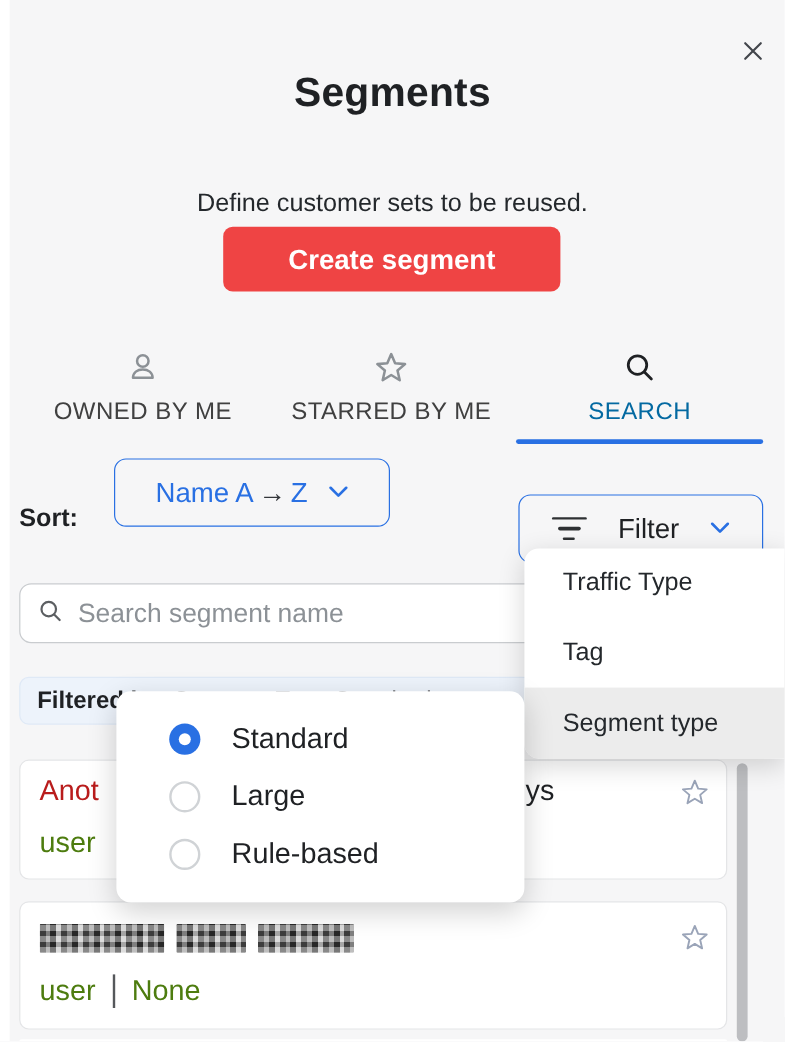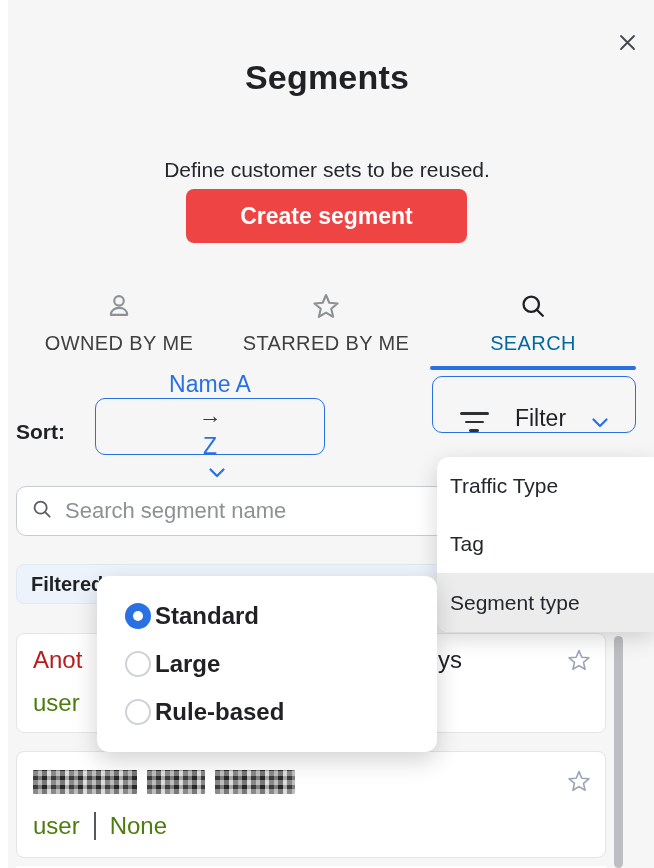--- a/index.html
+++ b/index.html
@@ -15,25 +15,25 @@
 
   
   .tab{position:absolute;top:292px;width:206px;text-align:center;cursor:pointer;}
   .tab .tab-icon{display:flex;justify-content:center;height:30px;}
   .tab .tab-label{margin-top:10px;font-size:20px;letter-spacing:.4px;color:#404040;}
   .tab.active .tab-label{color:#0369a1;}
   .tab-underline{position:absolute;left:430px;top:366px;width:206px;height:3.5px;background:#2970e3;border-radius:2px;}
 
   
   .sort-label{position:absolute;left:16px;top:420px;font-size:21px;font-weight:700;color:#1f2124;}
-  .sort-select{position:absolute;left:95px;top:398px;width:230px;height:57px;border:1.5px solid #2970e3;border-radius:10px;background:transparent;display:flex;align-items:center;justify-content:center;gap:4px;cursor:pointer;box-sizing:border-box;flex-direction:column;}
+  .sort-select{position:absolute;left:95px;top:382px;width:230px;height:57px;border:1.5px solid #2970e3;border-radius:10px;background:transparent;display:flex;align-items:center;justify-content:center;gap:4px;cursor:pointer;box-sizing:border-box;}
   .sort-select .blue-txt{color:#2970e3;font-size:23px;}
   .sort-select .dark-arrow{color:#33363a;font-size:23px;}
   .sort-select svg{margin-left:14px;}
-  .filter-btn{position:absolute;left:432px;top:376px;width:204px;height:57px;border:1.5px solid #2970e3;border-radius:10px;background:transparent;display:flex;align-items:flex-end;justify-content:center;cursor:pointer;box-sizing:border-box;}
+  .filter-btn{position:absolute;left:432px;top:412px;width:204px;height:57px;border:1.5px solid #2970e3;border-radius:10px;background:transparent;display:flex;align-items:center;justify-content:center;cursor:pointer;box-sizing:border-box;}
   .funnel-icon{display:flex;flex-direction:column;align-items:center;gap:6px;margin-right:26px;}
   .funnel-icon i{display:block;height:2.6px;background:#2e3133;border-radius:2px;}
   .funnel-icon i:nth-child(1){width:29px;}
   .funnel-icon i:nth-child(2){width:19px;}
   .funnel-icon i:nth-child(3){width:10px;}
   .filter-btn .filter-label{font-size:23px;color:#1f2124;margin-right:26px;}
 
   
   .search-wrap{position:absolute;left:16px;top:486px;width:622px;height:50px;background:#fff;border:1.5px solid #c9cccf;border-radius:10px;display:flex;align-items:center;box-sizing:border-box;padding:0 14px;}
   .search-wrap input{border:none;outline:none;flex:1;font-size:22px;color:#be185d;font-family:inherit;background:transparent;margin-left:10px;}
@@ -57,26 +57,26 @@
       repeating-linear-gradient(0deg,rgba(255,255,255,.35) 0 5px,rgba(0,0,0,.18) 5px 9px);
     background-blend-mode:overlay;}
   .rb1{width:104px;} .rb2{width:58px;} .rb3{width:80px;}
   .card3-sliver{position:absolute;left:16px;top:866px;width:590px;height:2px;background:#fff;border-radius:8px 8px 0 0;}
 
   
   .scroll-thumb{position:absolute;left:614px;top:636px;width:9px;height:232px;background:#bdbec1;border-radius:5px;}
 
   
   .filter-menu{position:absolute;left:437px;top:457px;width:217px;height:175px;background:#fff;border-radius:12px 0 0 12px;box-shadow:0 6px 22px rgba(0,0,0,.16);z-index:20;overflow:hidden;}
-  .menu-item{height:58px;display:flex;align-items:center;padding-left:13px;font-size:21px;color:#24282c;cursor:pointer;box-sizing:border-box;}
+  .menu-item{height:58px;display:flex;align-items:center;padding-left:32px;font-size:21px;color:#24282c;cursor:pointer;box-sizing:border-box;}
   .menu-item.highlighted{background:#ececec;height:59px;}
 
   
   .type-popup{position:absolute;left:97px;top:576px;width:340px;height:176px;background:#fff;border-radius:12px;box-shadow:0 8px 24px rgba(0,0,0,.18);z-index:30;box-sizing:border-box;padding-top:16px;}
-  .radio-row{height:48px;display:flex;align-items:center;padding-left:28px;gap:4px;cursor:pointer;font-weight:bold;}
+  .radio-row{height:48px;display:flex;align-items:center;padding-left:44px;gap:26px;cursor:pointer;}
   .radio{width:26px;height:26px;border-radius:50%;box-sizing:border-box;flex:0 0 auto;}
   .radio.unchecked{background:#fff;border:2px solid #d0d3d6;}
   .radio.checked{background:#2970e3;border:none;position:relative;}
   .radio.checked::after{content:"";position:absolute;left:8px;top:8px;width:10px;height:10px;border-radius:50%;background:#fff;}
   .radio-label{font-size:24px;color:#1f2124;}
 </style>
 </head>
 <body>
 
 <div id="app">

